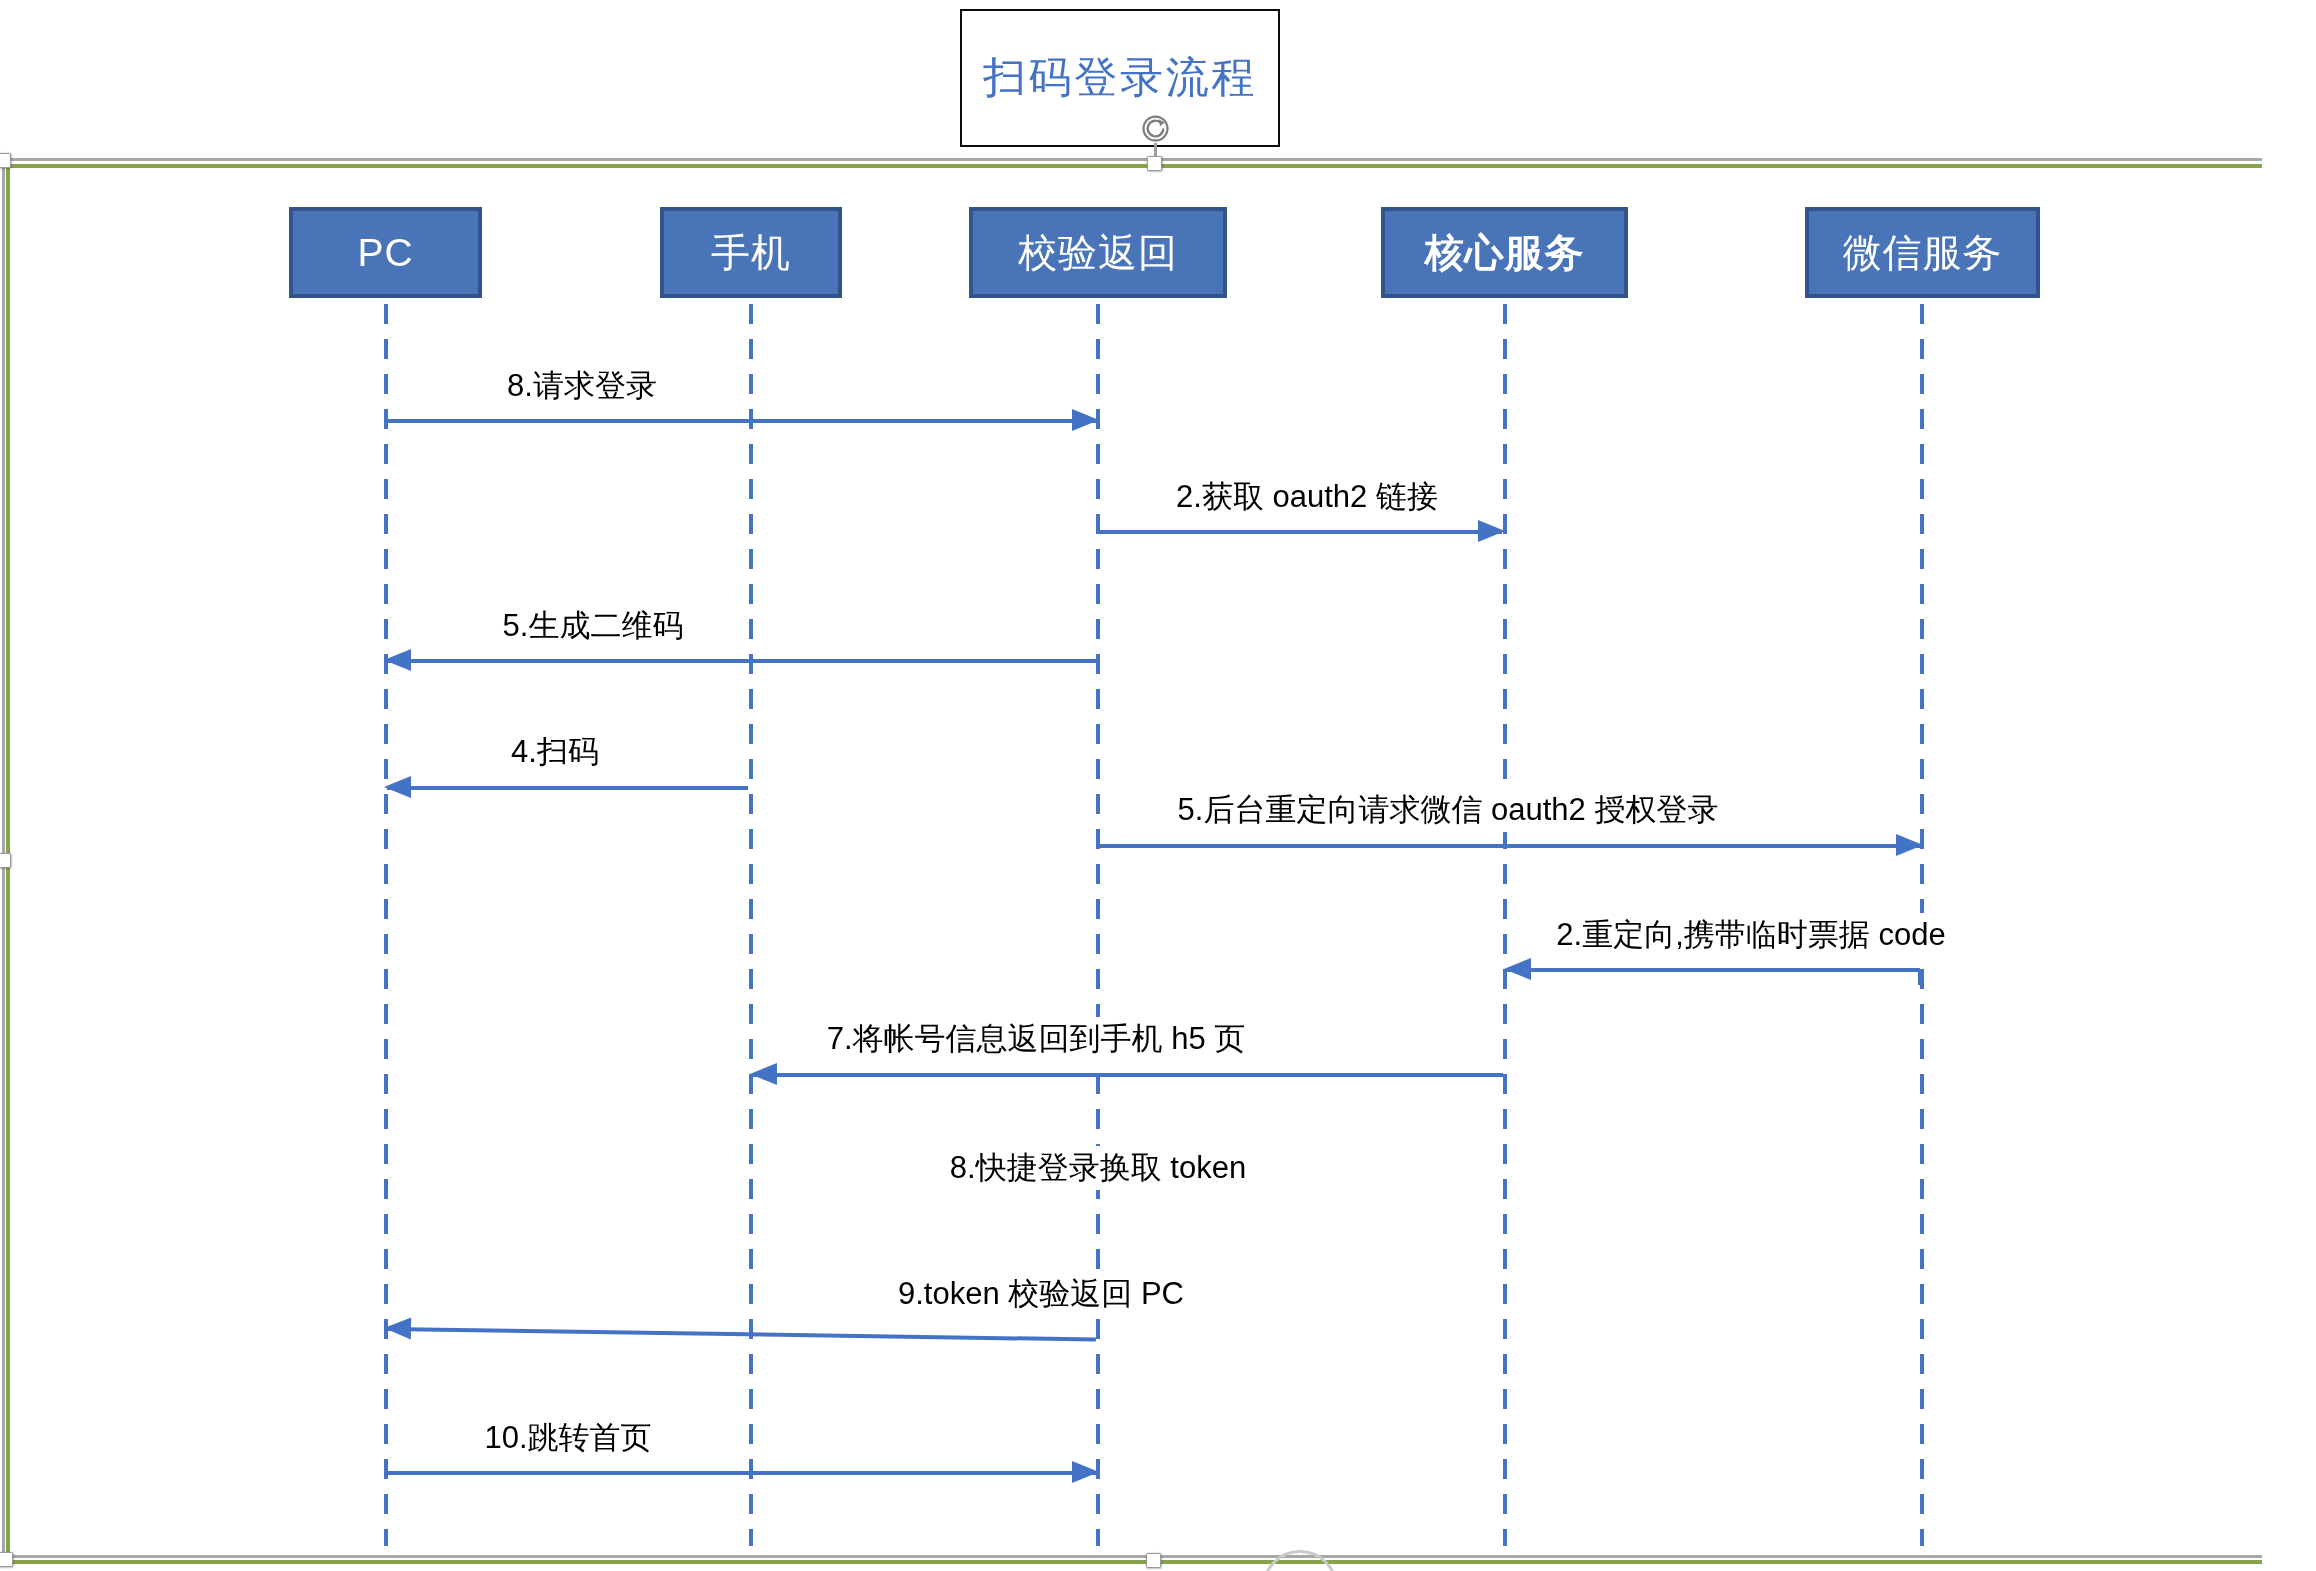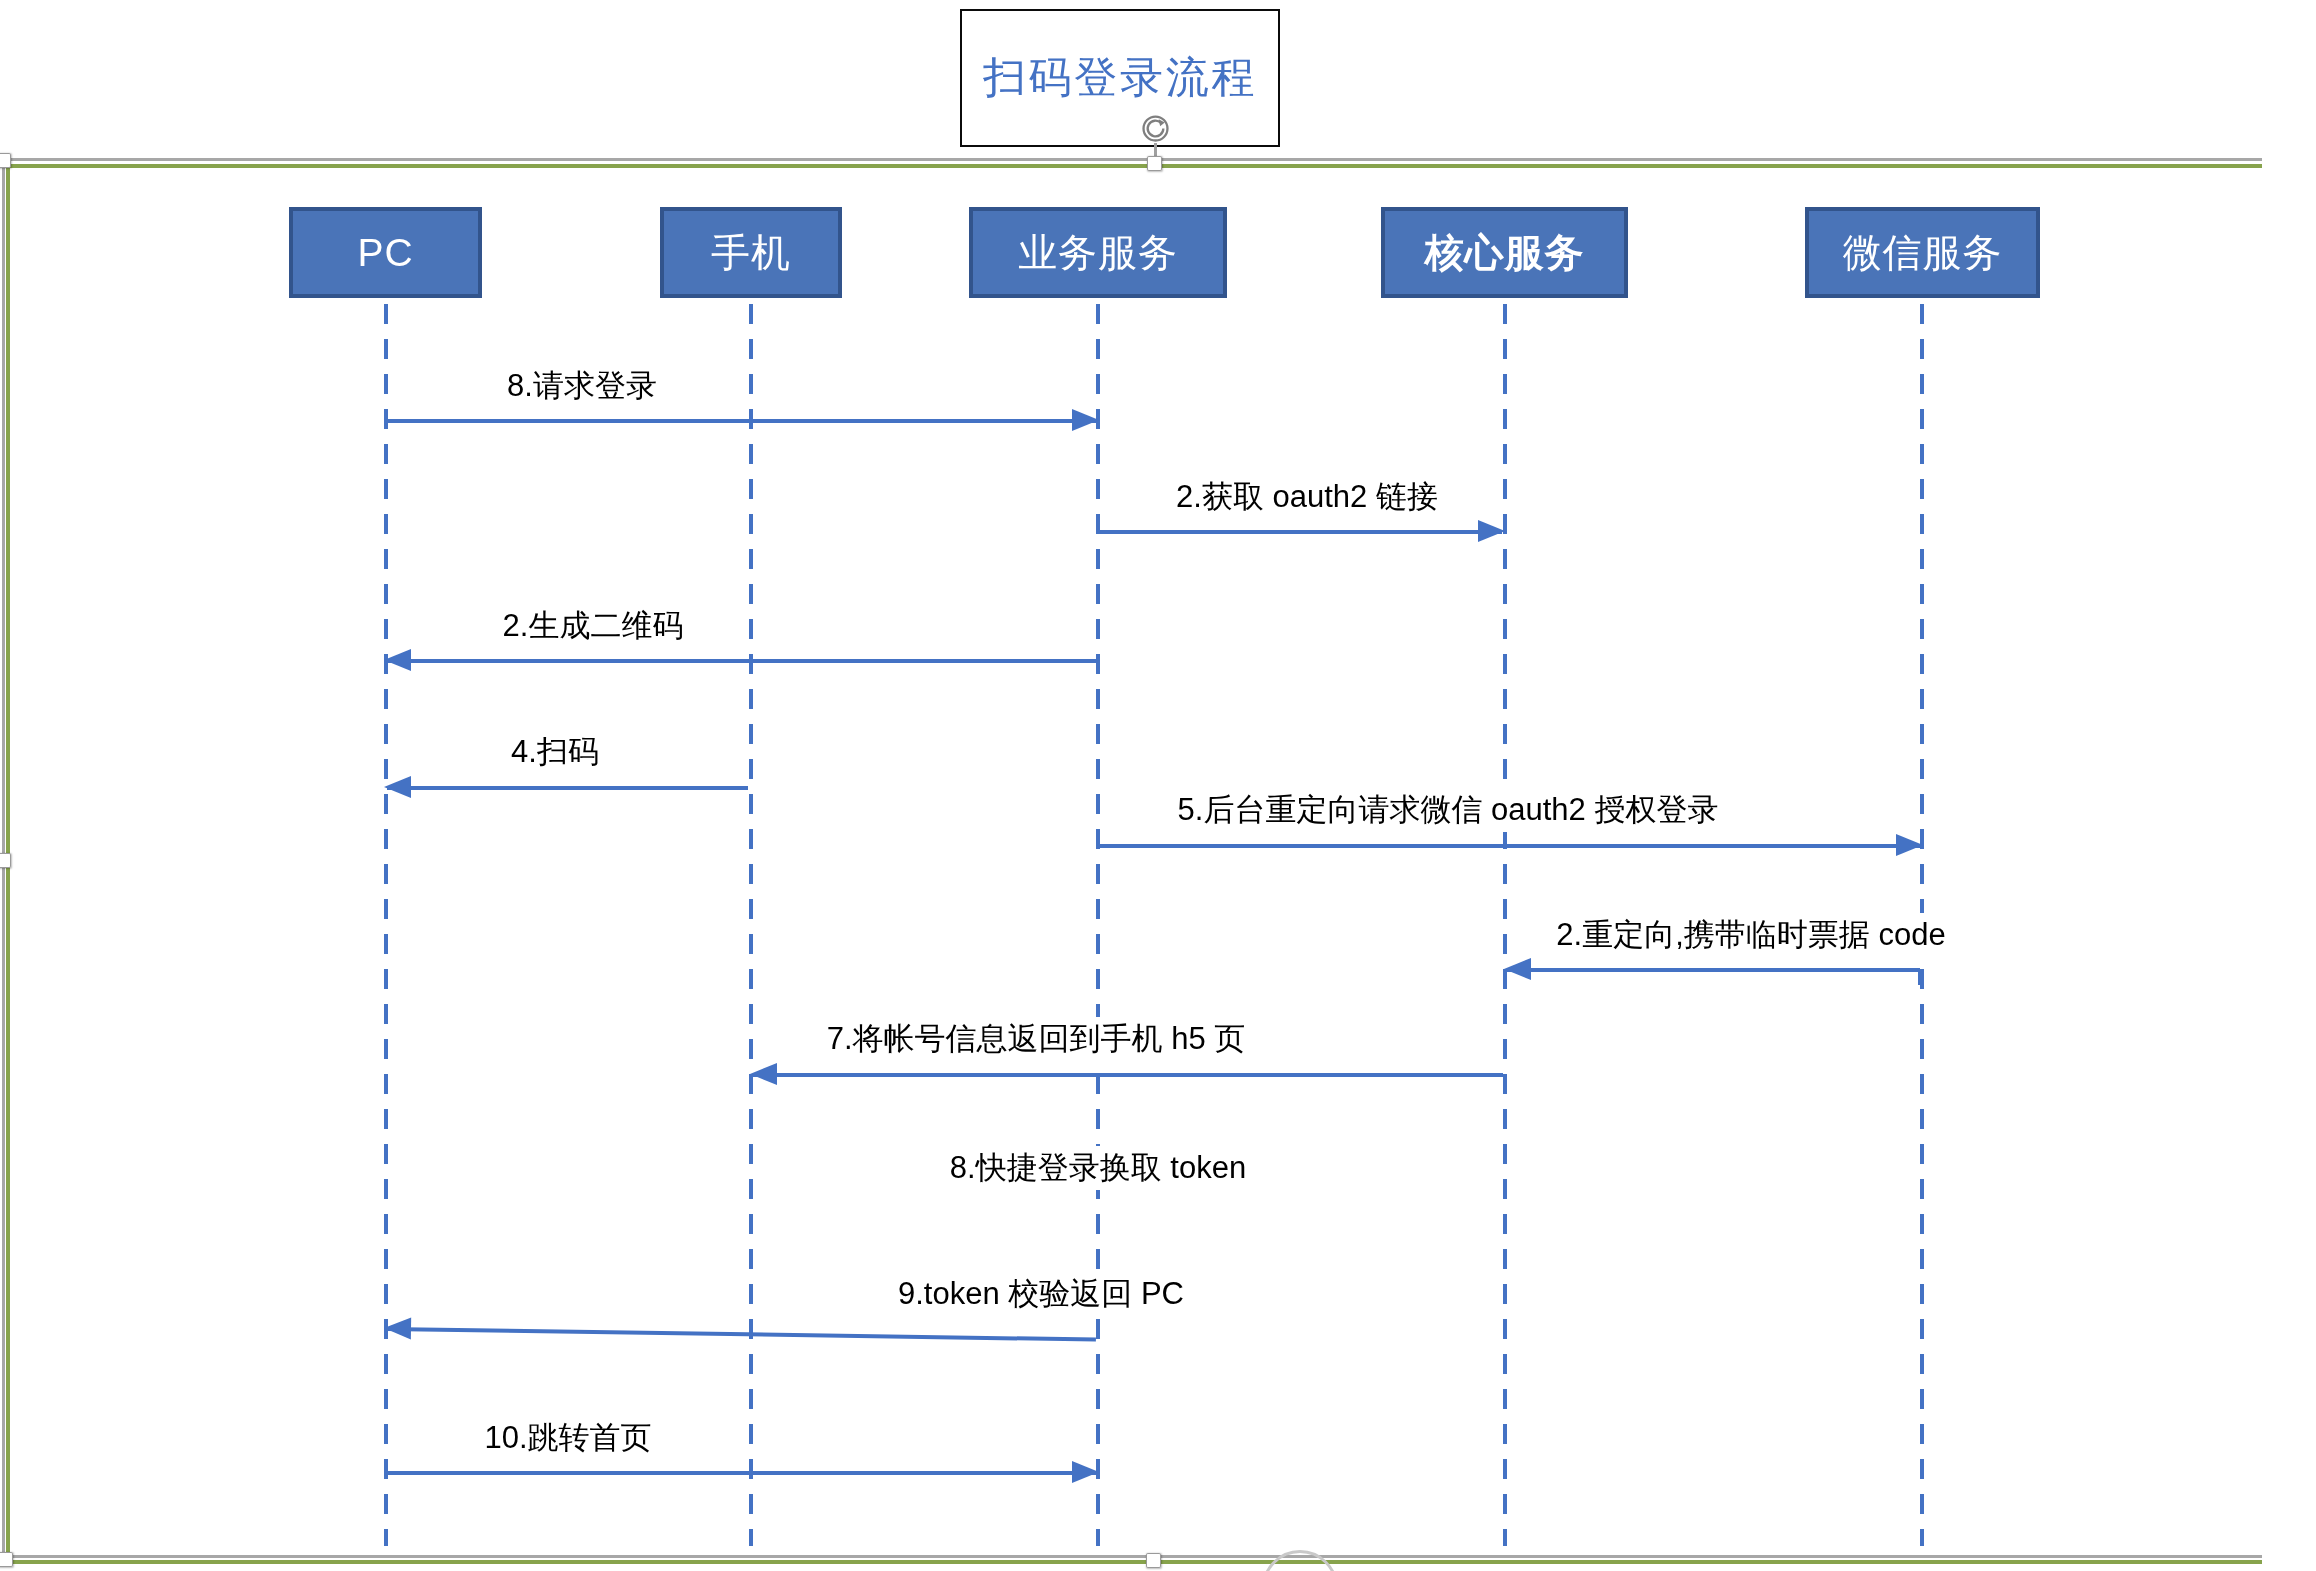--- a/index.html
+++ b/index.html
@@ -73,21 +73,21 @@
   <div id="diagram-layer">
       <div class="actor-box" style="left: 289px; width: 193px;">
         <span>PC</span>
       </div>
       <div class="lifeline" style="left: 384px;"></div>
       <div class="actor-box" style="left: 660px; width: 182px;">
         <span>手机</span>
       </div>
       <div class="lifeline" style="left: 749px;"></div>
       <div class="actor-box" style="left: 969px; width: 258px;">
-        <span>业务服务</span>
+        <span>校验返回</span>
       </div>
       <div class="lifeline" style="left: 1096px;"></div>
       <div class="actor-box" style="left: 1381px; width: 247px; font-weight: bold;">
         <span>核心服务</span>
       </div>
       <div class="lifeline" style="left: 1503px;"></div>
       <div class="actor-box" style="left: 1805px; width: 235px;">
         <span>微信服务</span>
       </div>
       <div class="lifeline" style="left: 1920px;"></div>
@@ -98,21 +98,21 @@
       <div class="msg-label" style="left: 582px; top: 364px;">8.请求登录</div>
       <div class="msg-arrow" style="left: 1098px; top: 520px; width: 406px;">
         <div class="msg-line"></div>
         <div class="msg-head right"></div>
       </div>
       <div class="msg-label" style="left: 1307px; top: 475px; text-align: center;">2.获取 oauth2 链接</div>
       <div class="msg-arrow" style="left: 385px; top: 649px; width: 713px;">
         <div class="msg-line"></div>
         <div class="msg-head left"></div>
       </div>
-      <div class="msg-label" style="left: 593px; top: 604px;">2.生成二维码</div>
+      <div class="msg-label" style="left: 593px; top: 604px;">5.生成二维码</div>
       <div class="msg-arrow" style="left: 385px; top: 776px; width: 365px;">
         <div class="msg-line"></div>
         <div class="msg-head left"></div>
       </div>
       <div class="msg-label" style="left: 555px; top: 730px;">4.扫码</div>
       <div class="msg-arrow" style="left: 1098px; top: 834px; width: 824px;">
         <div class="msg-line"></div>
         <div class="msg-head right"></div>
       </div>
       <div class="msg-label" style="left: 1448px; top: 788px;">5.后台重定向请求微信 oauth2 授权登录</div>

